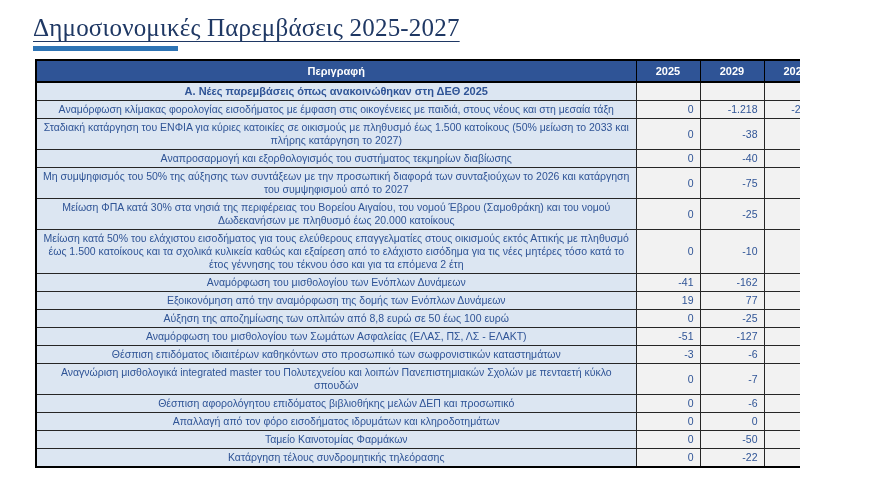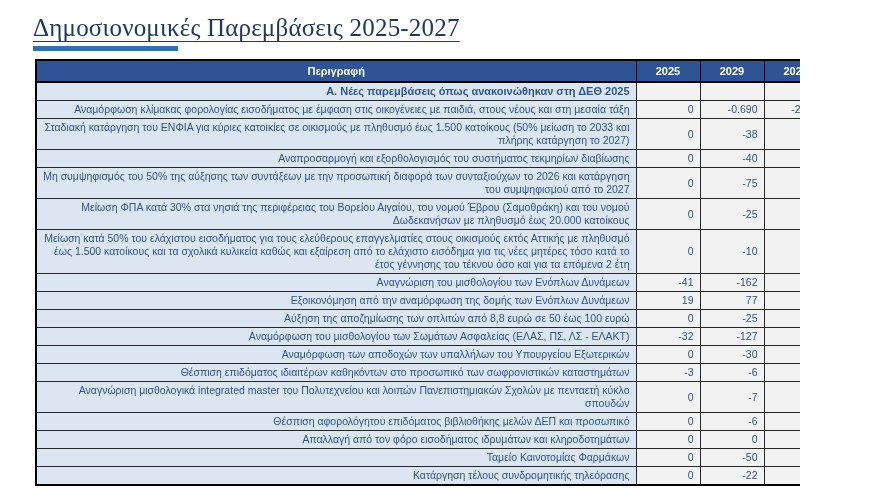--- a/index.html
+++ b/index.html
@@ -50,21 +50,21 @@
     margin-top: 36px;
   }
   .fiscal td {
     border: 1px solid #262626;
     color: #2F5496;
     line-height: 13px;
     vertical-align: middle;
   }
   .fiscal td.desc {
     background: #DCE6F2;
-    text-align: right;
+    text-align: center;
     padding: 2px 6px;
   }
   .fiscal td.val {
     background: #F2F2F2;
     text-align: right;
     padding: 2px 6px;
   }
   .fiscal tr.section td, .fiscal tr.total td {
     font-weight: bold;
     font-size: 11px;
@@ -96,21 +96,21 @@
     <tbody id="table-body">
         <tr class="section">
     <td class="desc">Α. Νέες παρεμβάσεις όπως ανακοινώθηκαν στη ΔΕΘ 2025</td>
     <td class="val"></td>
     <td class="val"></td>
     <td class="val"></td>
   </tr>
         <tr class="data">
     <td class="desc">Αναμόρφωση κλίμακας φορολογίας εισοδήματος με έμφαση στις οικογένειες με παιδιά, στους νέους και στη μεσαία τάξη</td>
     <td class="val">0</td>
-    <td class="val">-0.690</td>
+    <td class="val">-1.218</td>
     <td class="val">-2.871</td>
   </tr>
         <tr class="data">
     <td class="desc">Σταδιακή κατάργηση του ΕΝΦΙΑ για κύριες κατοικίες σε οικισμούς με πληθυσμό έως 1.500 κατοίκους (50% μείωση το 2033 και πλήρης κατάργηση το 2027)</td>
     <td class="val">0</td>
     <td class="val">-38</td>
     <td class="val">-75</td>
   </tr>
         <tr class="data">
     <td class="desc">Αναπροσαρμογή και εξορθολογισμός του συστήματος τεκμηρίων διαβίωσης</td>
@@ -130,50 +130,44 @@
     <td class="val">-25</td>
     <td class="val">-25</td>
   </tr>
         <tr class="data">
     <td class="desc">Μείωση κατά 50% του ελάχιστου εισοδήματος για τους ελεύθερους επαγγελματίες στους οικισμούς εκτός Αττικής με πληθυσμό έως 1.500 κατοίκους και τα σχολικά κυλικεία καθώς και εξαίρεση από το ελάχιστο εισόδημα για τις νέες μητέρες τόσο κατά το έτος γέννησης του τέκνου όσο και για τα επόμενα 2 έτη</td>
     <td class="val">0</td>
     <td class="val">-10</td>
     <td class="val">-10</td>
   </tr>
         <tr class="data">
-    <td class="desc">Αναγνώριση του μισθολογίου των Ενόπλων Δυνάμεων</td>
+    <td class="desc">Αναμόρφωση του μισθολογίου των Ενόπλων Δυνάμεων</td>
     <td class="val">-41</td>
     <td class="val">-162</td>
     <td class="val">-162</td>
   </tr>
         <tr class="data">
     <td class="desc">Εξοικονόμηση από την αναμόρφωση της δομής των Ενόπλων Δυνάμεων</td>
     <td class="val">19</td>
     <td class="val">77</td>
     <td class="val">77</td>
   </tr>
         <tr class="data">
     <td class="desc">Αύξηση της αποζημίωσης των οπλιτών από 8,8 ευρώ σε 50 έως 100 ευρώ</td>
     <td class="val">0</td>
     <td class="val">-25</td>
     <td class="val">-25</td>
   </tr>
         <tr class="data">
     <td class="desc">Αναμόρφωση του μισθολογίου των Σωμάτων Ασφαλείας (ΕΛΑΣ, ΠΣ, ΛΣ - ΕΛΑΚΤ)</td>
-    <td class="val">-32</td>
+    <td class="val">-51</td>
     <td class="val">-127</td>
     <td class="val">-127</td>
   </tr>
         <tr class="data">
-    <td class="desc">Αναμόρφωση των αποδοχών των υπαλλήλων του Υπουργείου Εξωτερικών</td>
-    <td class="val">0</td>
-    <td class="val">-30</td>
-    <td class="val">-30</td>
-  </tr>
-        <tr class="data">
     <td class="desc">Θέσπιση επιδόματος ιδιαιτέρων καθηκόντων στο προσωπικό των σωφρονιστικών καταστημάτων</td>
     <td class="val">-3</td>
     <td class="val">-6</td>
     <td class="val">-6</td>
   </tr>
         <tr class="data">
     <td class="desc">Αναγνώριση μισθολογικά integrated master του Πολυτεχνείου και λοιπών Πανεπιστημιακών Σχολών με πενταετή κύκλο σπουδών</td>
     <td class="val">0</td>
     <td class="val">-7</td>
     <td class="val">-7</td>

